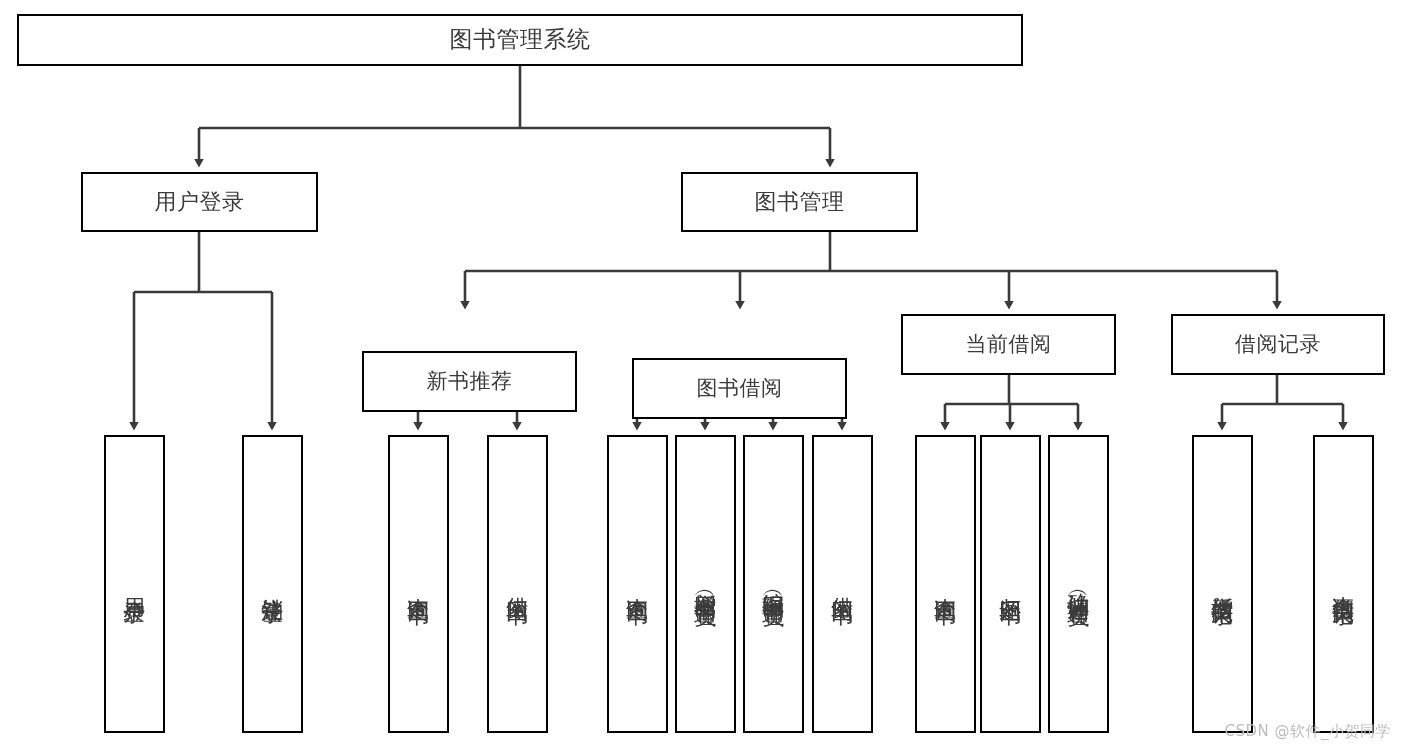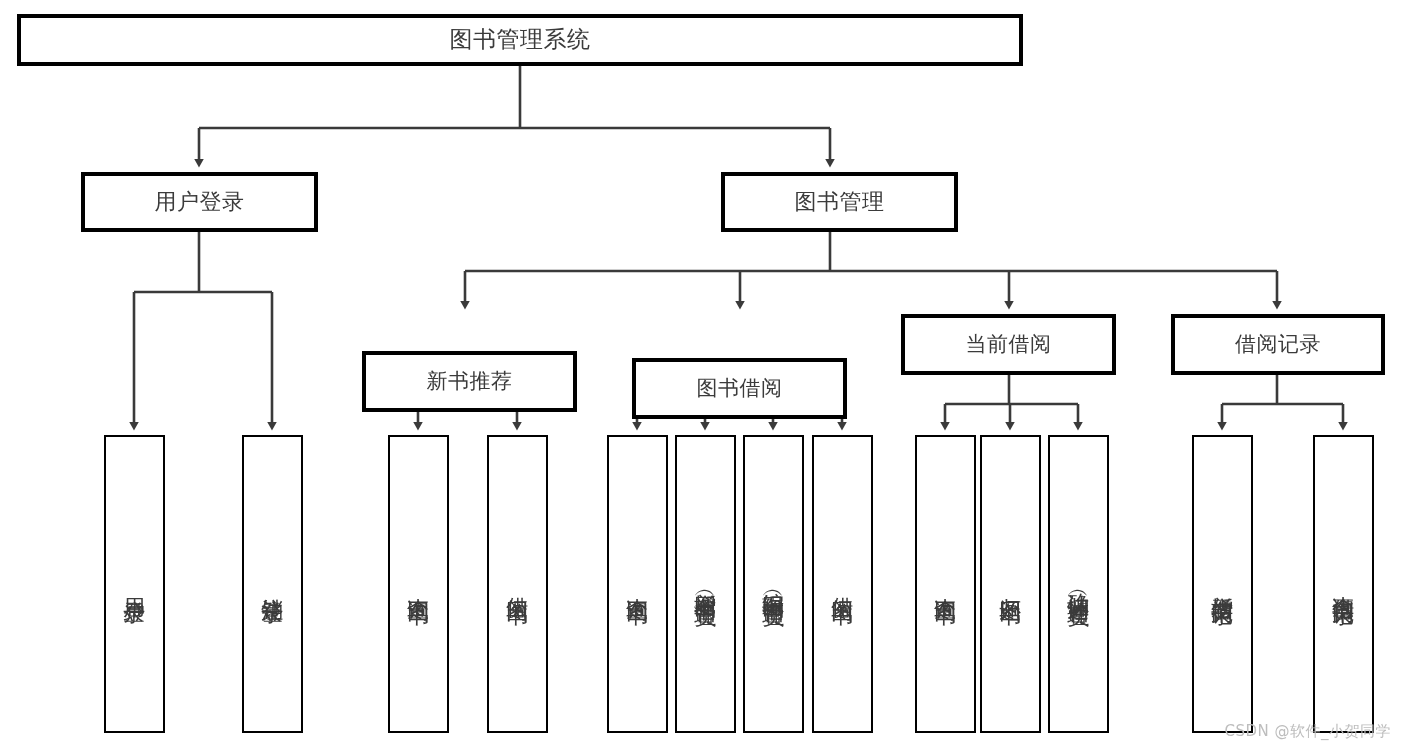--- a/index.html
+++ b/index.html
@@ -19,21 +19,21 @@
     position:absolute;
     left:0; top:0;
     width:1405px;
     height:747px;
     pointer-events:none;
   }
   .node{
     position:absolute;
     box-sizing:border-box;
     background:#ffffff;
-    border:4px solid #000000;
+    border:2px solid #000000;
     display:flex;
     align-items:center;
     justify-content:center;
     overflow:hidden;
   }
   .node .node-label{
     display:block;
     text-align:center;
     color:#3b3b3b;
     letter-spacing:0.5px;
@@ -120,21 +120,21 @@
   </svg>
 
   <div class="node node-root" style="left:17px; top:14px; width:1006px; height:52px;">
     <span class="node-label">图书管理系统</span>
   </div>
 
   <div class="node node-l1" style="left:81px; top:172px; width:237px; height:60px;">
     <span class="node-label">用户登录</span>
   </div>
 
-  <div class="node node-l1" style="left:721px; top:172px; width:237px; height:60px;">
+  <div class="node node-l1" style="left:681px; top:172px; width:237px; height:60px;">
     <span class="node-label">图书管理</span>
   </div>
 
   <div class="node node-l2" style="left:362px; top:314px; width:215px; height:61px;margin-top:37px;">
     <span class="node-label">新书推荐</span>
   </div>
 
   <div class="node node-l2" style="left:632px; top:314px; width:215px; height:61px;margin-top:44px;">
     <span class="node-label">图书借阅</span>
   </div>

